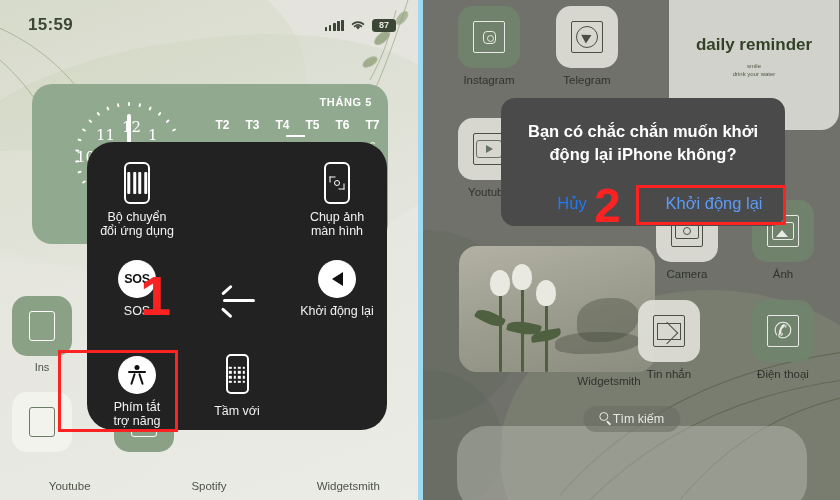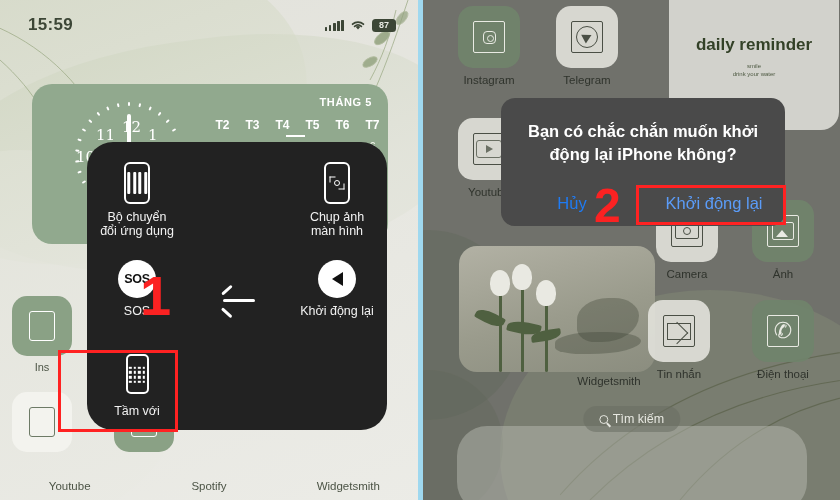--- a/index.html
+++ b/index.html
@@ -345,21 +345,21 @@
   .stem { position:absolute; background:#4f6040; width:3px; border-radius:2px; }
   .leafy { position:absolute; background:#4f6040; border-radius:60% 10% 60% 10%; }
   .shadow-blob { position:absolute; background:rgba(60,65,52,.35); border-radius:50% 40% 60% 30%; }
 
   .r-dock {
     position:absolute; left:34px; bottom:-12px; width:350px; height:86px;
     background: rgba(190,192,183,.45); border-radius: 30px; z-index:2;
   }
   .search-pill {
     position:absolute; left:50%; transform:translateX(-50%); bottom:68px;
-    display:flex; align-items:center; gap:5px;
+    display:flex; gap:5px;
     padding: 6px 16px; border-radius: 16px;
     background: rgba(105,109,99,.55); z-index:3;
   }
   .search-pill .sg {
     width: 9px; height: 9px; border: 1.5px solid #e6e7e0; border-radius: 50%;
     position: relative;
   }
   .search-pill .sg:after {
     content:""; position:absolute; right:-4px; bottom:-3px;
     width: 5px; height:1.5px; background:#e6e7e0; transform:rotate(45deg);
@@ -557,20 +557,34 @@
         </div>
 
 
         <div class="at-cell">
           <div class="circ-white">
               <div class="tri-left"></div>
             </div>
           <div class="at-lbl">Khởi động lại</div>
         </div>
 
+        <div class="at-cell">
+          <div class="circ-white">
+            <div class="access-ic">
+                <div class="hd"></div>
+                <div class="bd"></div>
+                <div class="lg1"></div>
+                <div class="lg2"></div>
+              </div>
+          </div>
+          <div class="at-lbl">
+            <div>Phím tắt</div>
+            <div>trợ năng</div>
+          </div>
+        </div>
 
         <div class="at-cell">
           <div class="at-icon" style="height:44px">
             <div class="reach-ic">
                 <div class="reach-dots">
               <i></i>
                   <i></i>
                   <i></i>
                   <i></i>
                   <i></i>
@@ -674,21 +688,21 @@
       <div class="ic light">
         <div class="glyph-box dark">
             <div class="g-cam">
               <i></i>
             </div>
           </div>
       </div>
       <div class="lbl">Camera</div>
     </div>
 
-    <div class="r-app" style="left:218px; top:300px;">
+    <div class="r-app" style="left:208px; top:300px;">
       <div class="ic light">
         <div class="glyph-box dark">
             <div class="g-mail"></div>
           </div>
       </div>
       <div class="lbl">Tin nhắn</div>
     </div>
 
     <div class="r-app" style="left:322px; top:300px;">
       <div class="ic green">

